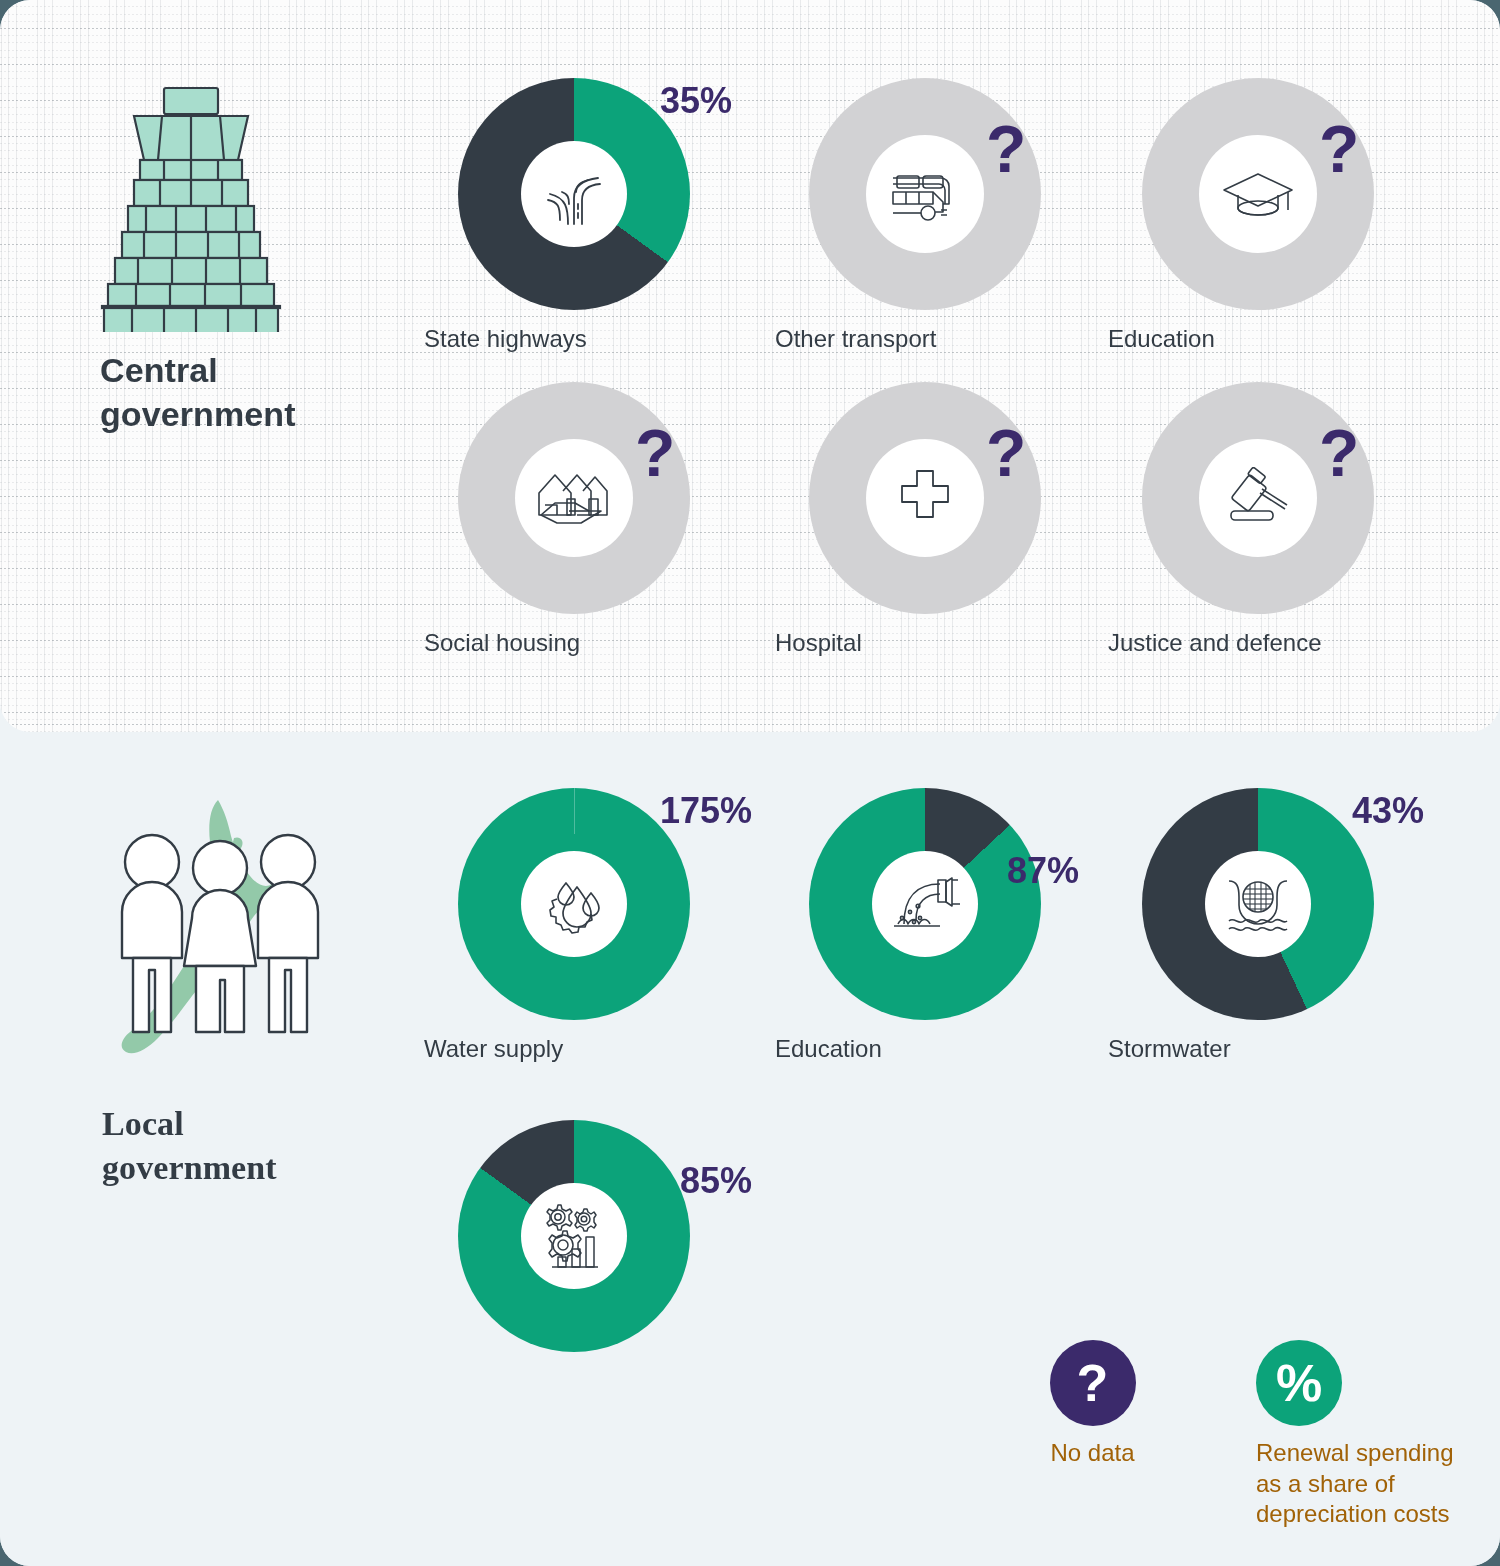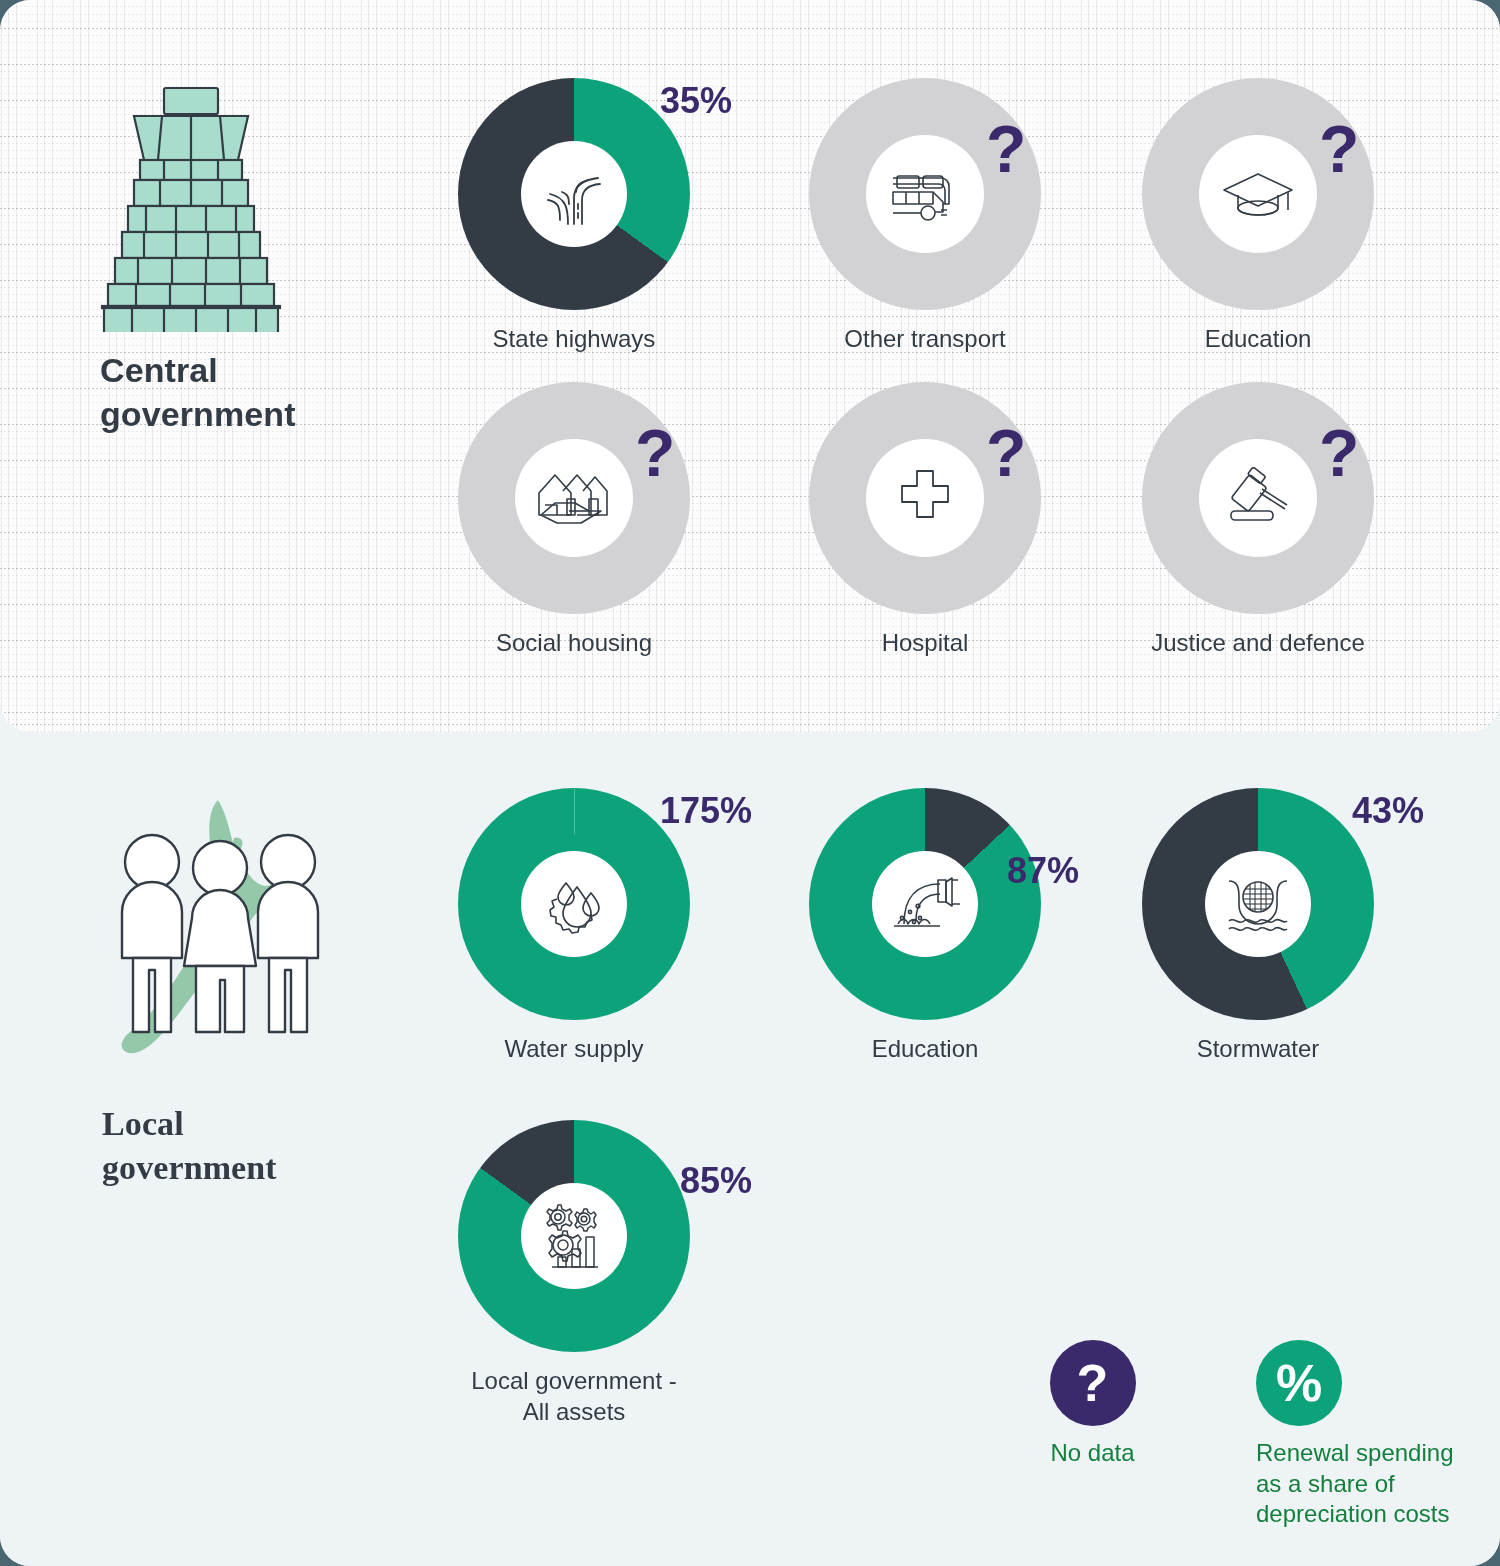--- a/index.html
+++ b/index.html
@@ -55,21 +55,21 @@
     position:absolute;left:0;top:0;width:232px;height:232px;border-radius:50%;
   }
   .donut-hole{
     position:absolute;left:50%;top:50%;transform:translate(-50%,-50%);
     width:106px;height:106px;border-radius:50%;
     background:#ffffff;
     display:flex;align-items:center;justify-content:center;
   }
   .donut-hole svg{display:block;}
   .item-label{
-    text-align:center;
+    text-align:left;
     font-size:24px;
     color:#333c45;
     line-height:1.28;
     margin-top:14px;
   }
   .pct{
     position:absolute;
     font-weight:bold;
     font-size:36px;
     color:#3b2a6b;
@@ -87,21 +87,21 @@
   .legend-entry{width:215px;}
   .legend-badge{
     width:86px;height:86px;border-radius:50%;
     display:flex;align-items:center;justify-content:center;
     color:#ffffff;font-weight:bold;font-size:52px;line-height:1;
     margin:0 auto 12px auto;
   }
   .legend-badge.nodata{background:#3b2a6b;}
   .legend-badge.pctbadge{background:#0ca37a;}
   .legend-text{
-    text-align:center;font-size:24px;color:#15803d;line-height:1.28;
+    text-align:center;font-size:24px;color:#a16207;line-height:1.28;
   }
   .legend-entry.wide{width:250px;}
   .legend-entry.wide .legend-text{text-align:left;}
   .legend-entry.wide .legend-badge{margin-left:0;}
 </style>
 </head>
 <body>
 
 <div id="root">
 
@@ -392,24 +392,20 @@
               <circle cx="25" cy="44" r="5"></circle>
             </g>
             <path d="M20 56 h8 v10 h-8z"></path>
             <path d="M34 48 h8 v18 h-8z"></path>
             <path d="M48 36 h8 v30 h-8z"></path>
             <path d="M14 66 h46"></path>
           </svg>
         </div>
       </div>
       <div class="pct" style="left:256px;top:40px;">85%</div>
-      <div class="item-label">
-        <div>Local government -</div>
-        <div>All assets</div>
-      </div>
     </div>
 
     <div id="legend" style="top:608px;">
       <div class="legend-entry">
         <div class="legend-badge nodata">?</div>
         <div class="legend-text">No data</div>
       </div>
       <div class="legend-entry wide">
         <div class="legend-badge pctbadge">%</div>
         <div class="legend-text">

